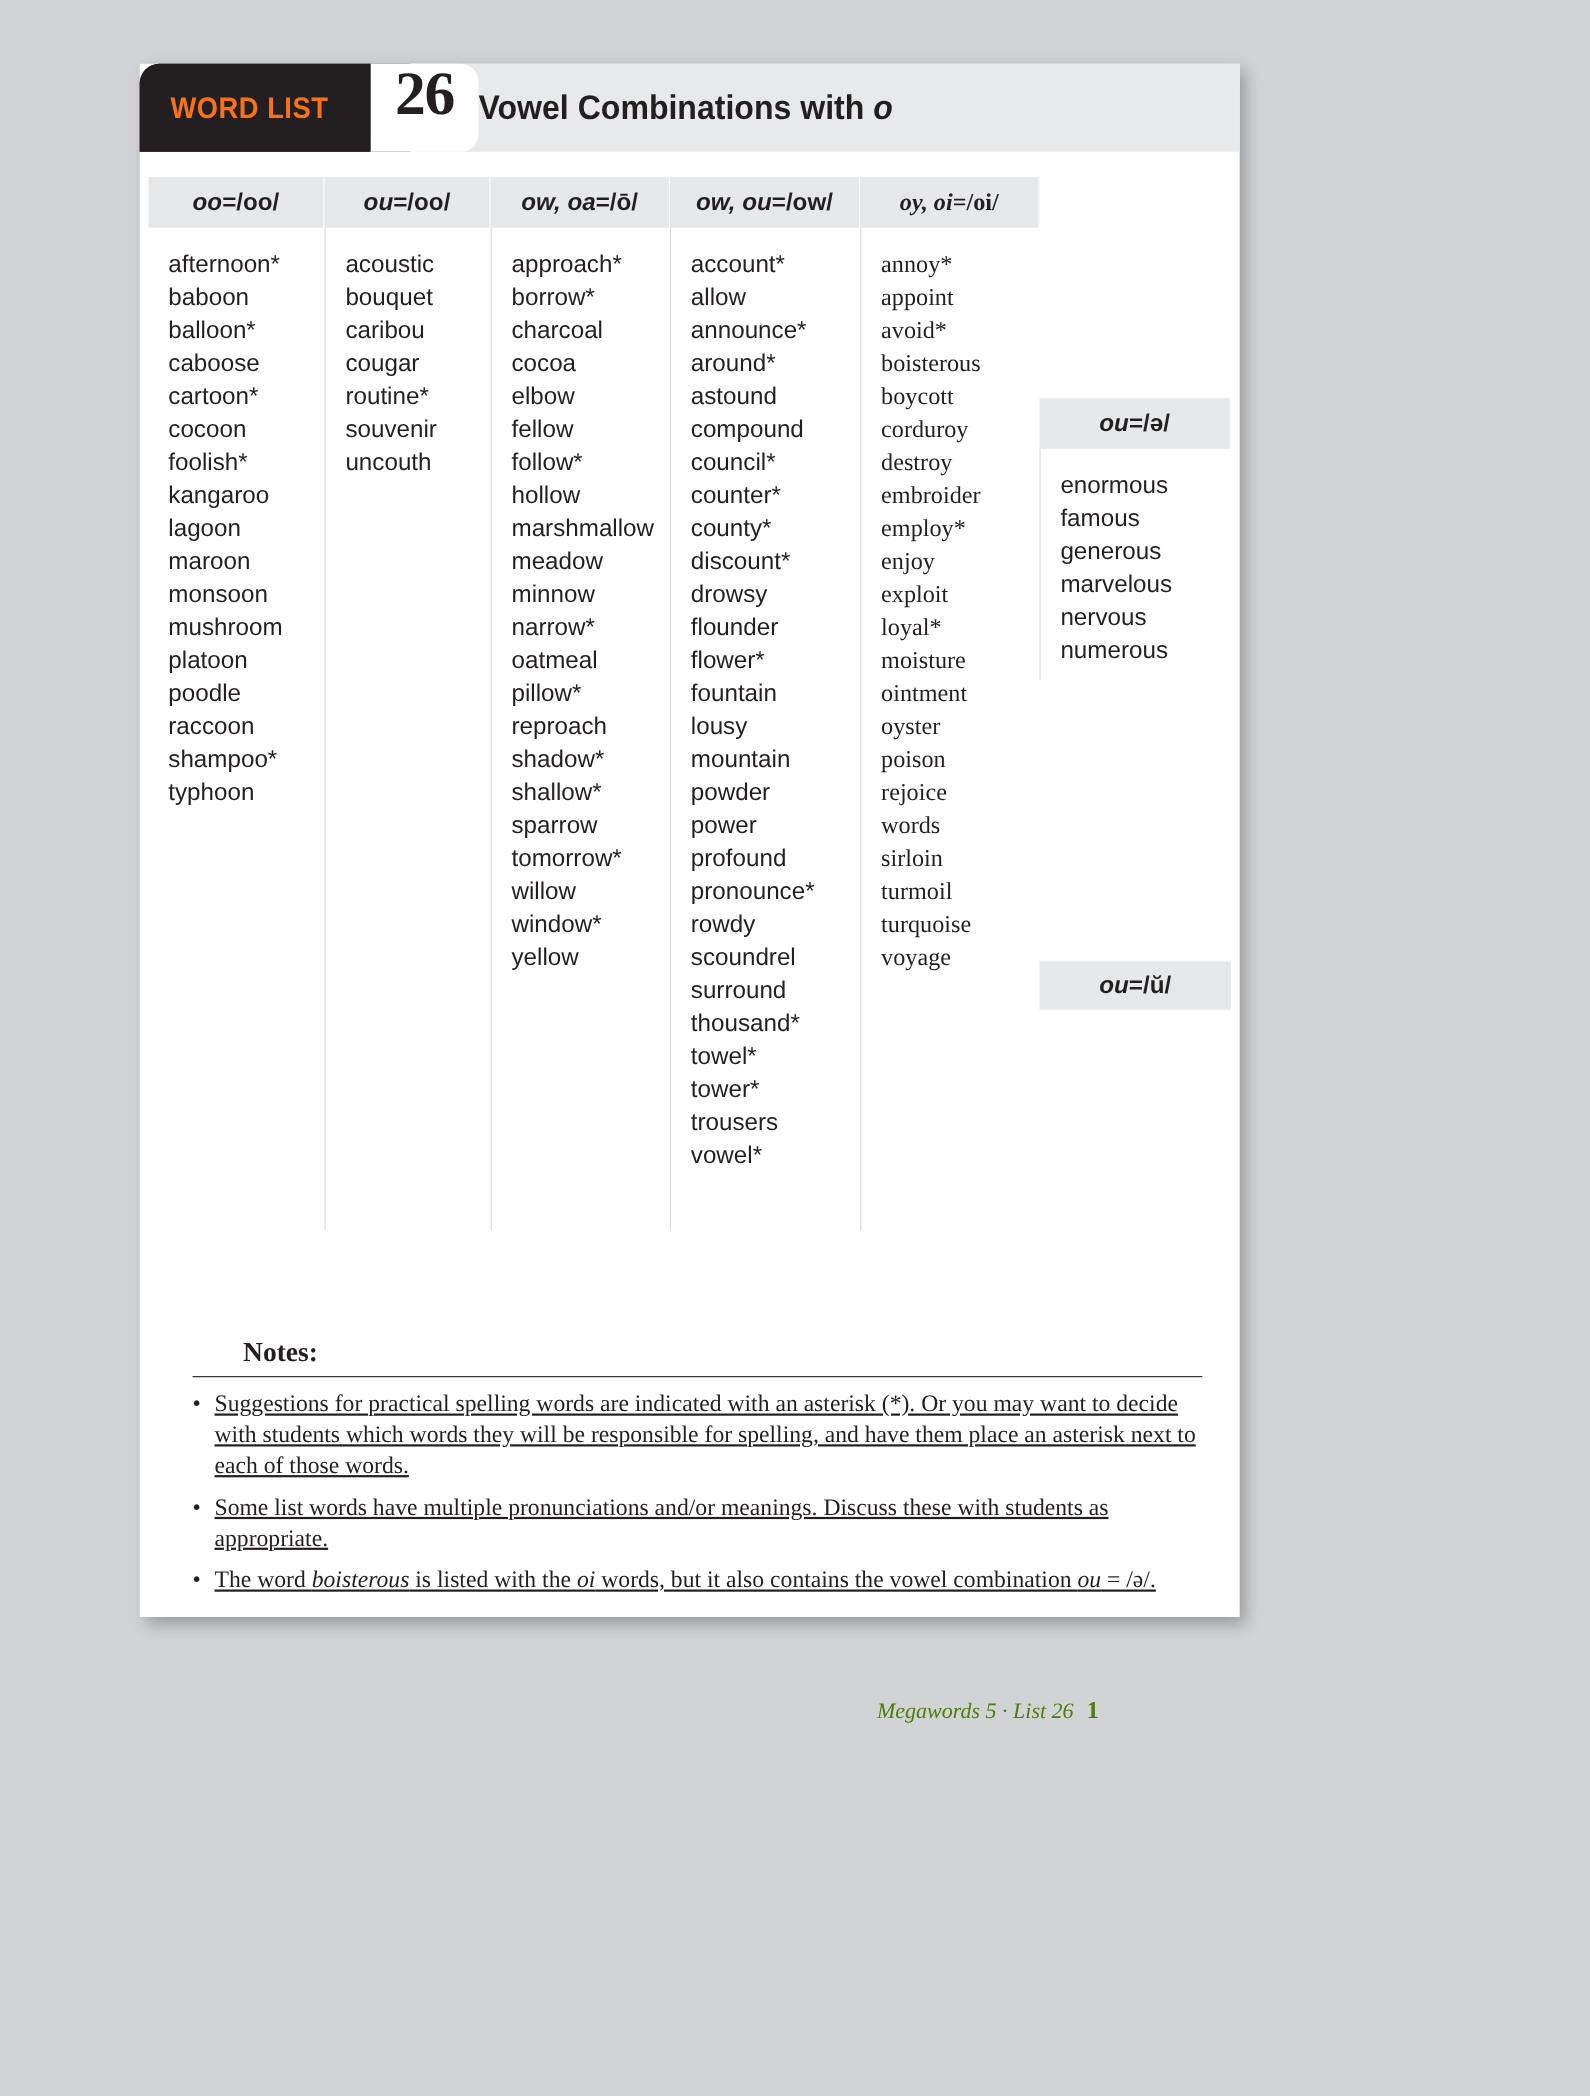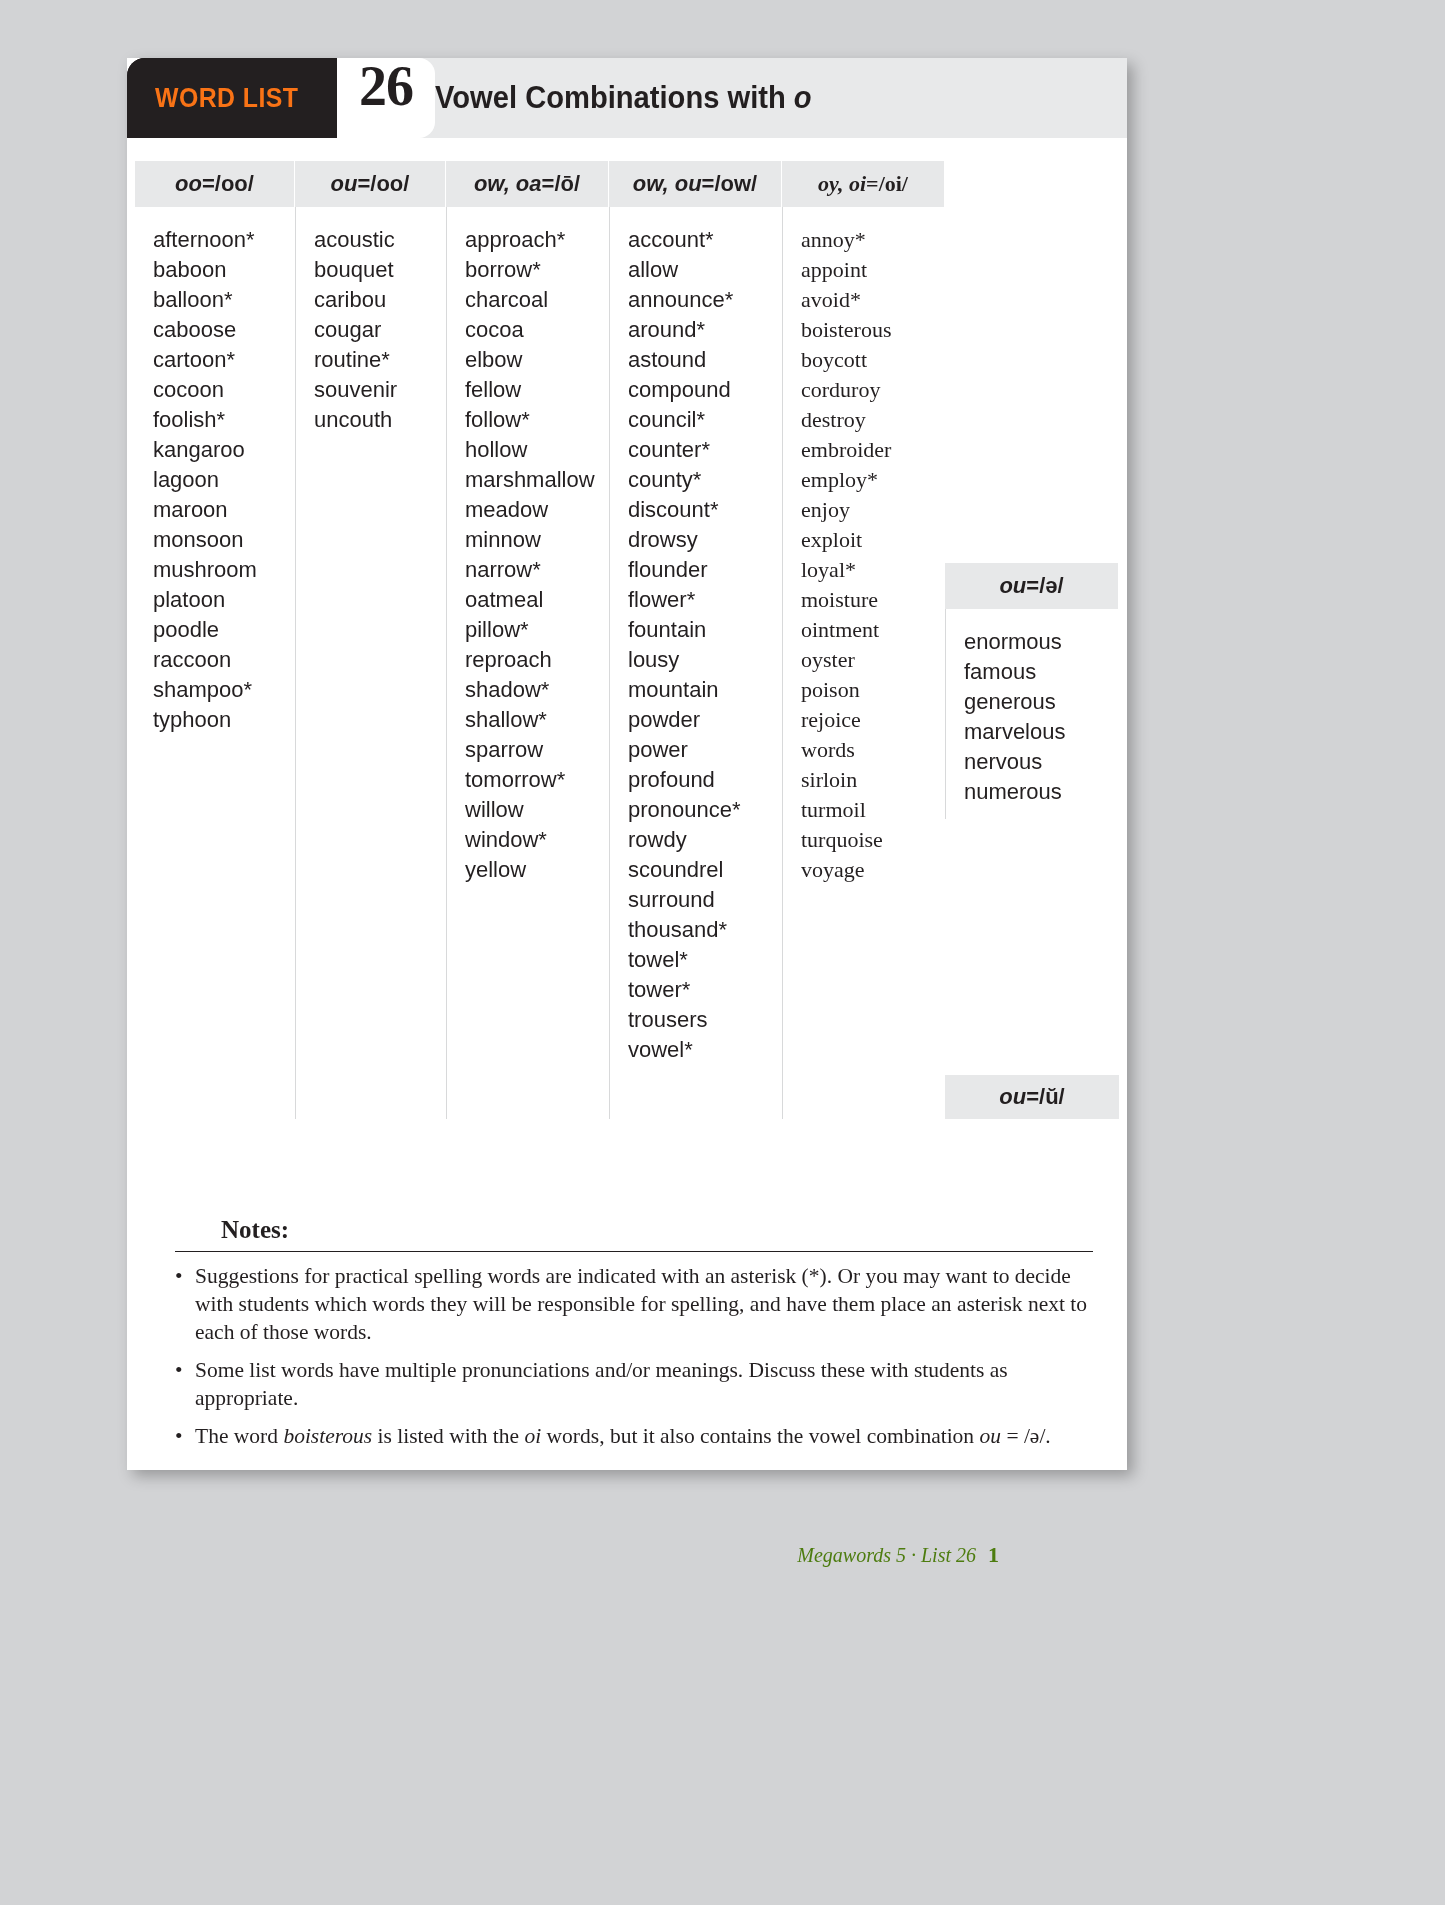--- a/index.html
+++ b/index.html
@@ -99,21 +99,21 @@
     border-top-left-radius: 18px;
   }
 
   
   .table-area {
     position: relative;
     margin: 23px 8px 0 8px;
   }
   .cols {
     display: flex;
-    align-items: flex-end;
+    align-items: center;
   }
   .col {
     position: relative;
     box-sizing: border-box;
   }
   .col + .col .col-body { border-left: 1px solid #d8d9da; }
   .col-head {
     background: #e7e8e9;
     height: 46px;
     display: flex;
@@ -199,21 +199,21 @@
     line-height: 28px;
     color: #231f20;
     display: flex;
     margin-bottom: 10px;
   }
   .bullet {
     width: 20px;
     flex: 0 0 20px;
     text-align: left;
   }
-  .note-text { flex: 1; }
+  .note-text { flex: 1; text-decoration: underline; }
   .note-text em { font-style: italic; }
 
   
   .footer {
     position: absolute;
     right: 128px;
     top: 1484px;
     display: flex;
     align-items: baseline;
     gap: 12px;

